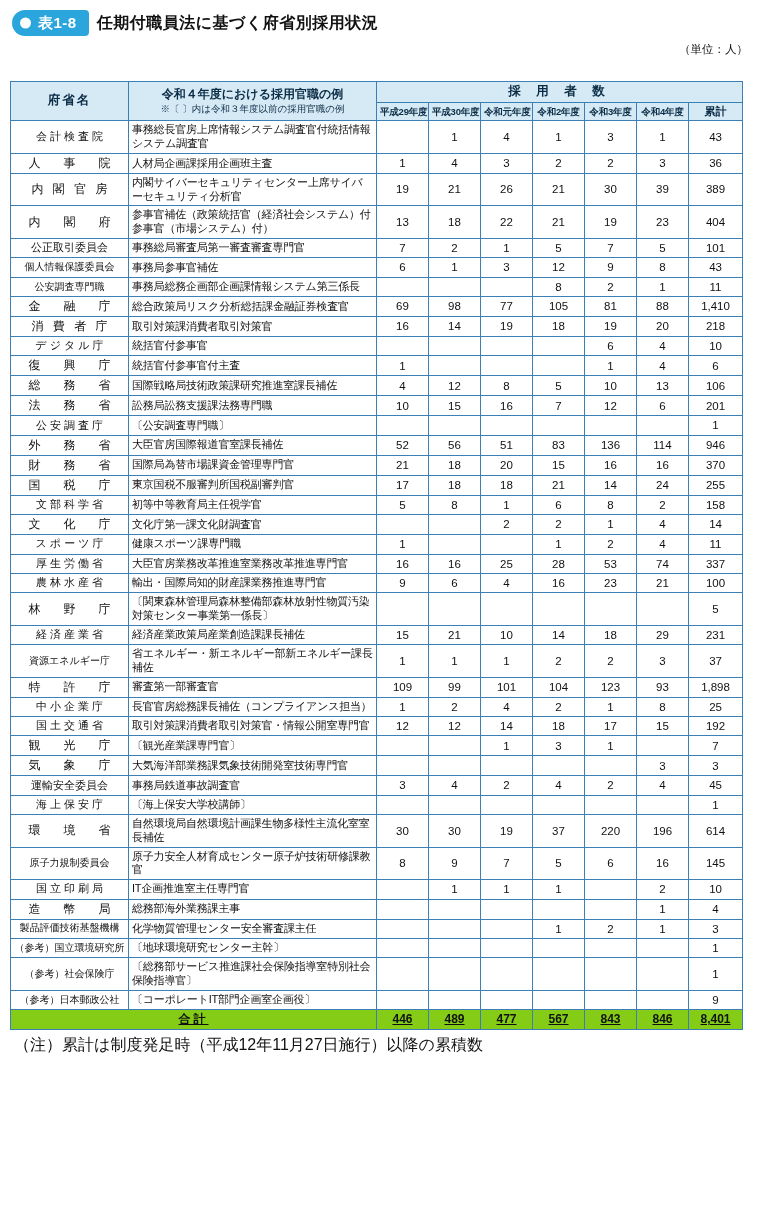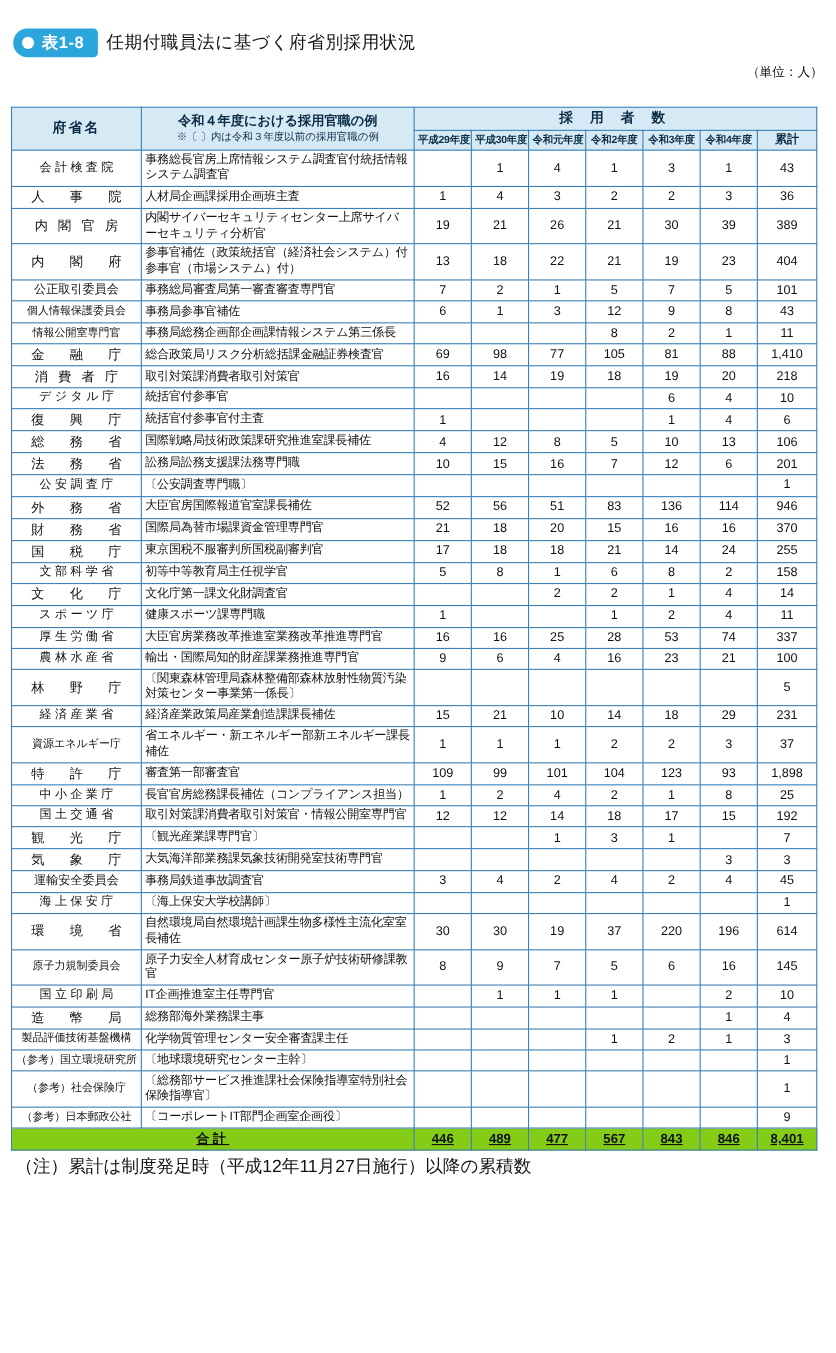--- a/index.html
+++ b/index.html
@@ -10,21 +10,21 @@
   body {
     width: 760px;
     min-height: 1230px;
     font-family: "Liberation Sans", sans-serif;
     color: #111111;
     -webkit-font-smoothing: antialiased;
   }
   .page {
     width: 760px;
     box-sizing: border-box;
-    padding: 24px 10px 6px 10px;
+    padding: 8px 10px 6px 10px;
   }
 
   
   .title-row {
     display: flex;
     align-items: center;
     gap: 8px;
     margin: 2px 0 6px 2px;
   }
   .title-badge {
@@ -46,21 +46,21 @@
     left: 8px;
     top: 50%;
     transform: translateY(-50%);
     width: 11px;
     height: 11px;
     background: #ffffff;
     border-radius: 50%;
   }
   .title-text {
     font-size: 16px;
-    font-weight: normal;
+    font-weight: bold;
     color: #111111;
     letter-spacing: .5px;
   }
 
   
   .unit-note {
     text-align: right;
     font-size: 11.5px;
     margin: 0 2px 4px 0;
   }
@@ -258,21 +258,21 @@
           <td class="example">事務局参事官補佐</td>
           <td class="num">6</td>
           <td class="num">1</td>
           <td class="num">3</td>
           <td class="num">12</td>
           <td class="num">9</td>
           <td class="num">8</td>
           <td class="num">43</td>
         </tr>
         <tr>
-          <td class="ministry tighter">情報公開室専門官</td>
+          <td class="ministry tighter">公安調査専門職</td>
           <td class="example">事務局総務企画部企画課情報システム第三係長</td>
           <td class="num"></td>
           <td class="num"></td>
           <td class="num"></td>
           <td class="num">8</td>
           <td class="num">2</td>
           <td class="num">1</td>
           <td class="num">11</td>
         </tr>
         <tr>

